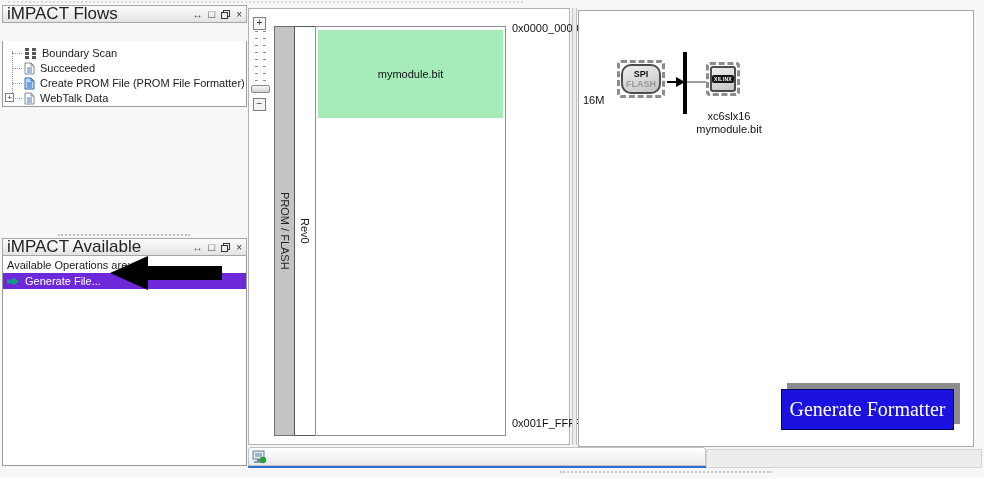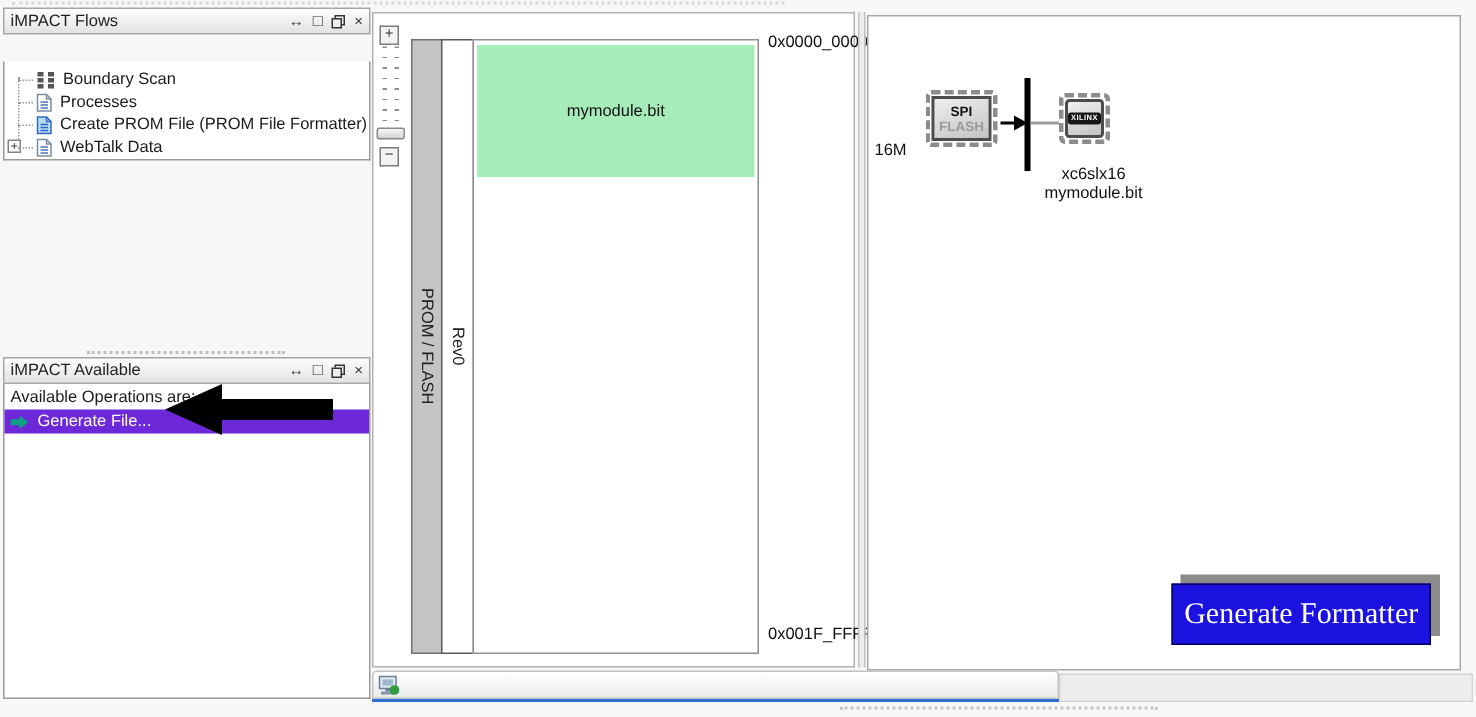--- a/index.html
+++ b/index.html
@@ -12,21 +12,21 @@
   .abs{position:absolute;}
 
   
   .panel{position:absolute;}
   .titlebar{
     height:18px;box-sizing:border-box;
     background:linear-gradient(#fcfcfc,#e3e3e3);
     border:1px solid #a6a6a6;
     display:flex;align-items:center;padding:0 4px;
   }
-  .titlebar .title{font-size:11px;color:#222;}
+  .titlebar .title{font-size:17px;color:#222;}
   .controls{margin-left:auto;display:flex;gap:6px;align-items:center;color:#333;}
   .ctl{font-size:10px;line-height:9px;cursor:default;}
   .ctl.max{font-size:11px;}
   .dock{position:relative;width:9px;height:9px;display:inline-block;}
   .dock-a{position:absolute;right:0;top:0;width:5px;height:5px;border:1px solid #333;}
   .dock-b{position:absolute;left:0;bottom:0;width:5px;height:5px;border:1px solid #333;background:#eee;}
   .panel-body{
     position:absolute;left:0;right:0;top:18px;bottom:0;
     background:#fff;border:1px solid #9a9a9a;border-top:none;box-sizing:border-box;
   }
@@ -92,21 +92,21 @@
   }
   .addr{position:absolute;left:263px;font-size:11px;color:#111;white-space:nowrap;}
 
   
   #mid-splitter{left:572px;top:8px;width:5px;height:437px;background:#ececec;border-left:1px solid #c2c2c2;border-right:1px solid #c2c2c2;box-sizing:border-box;}
 
   
   #device-panel{left:578px;top:10px;width:396px;height:437px;background:#fff;border:1px solid #a8a8a8;box-sizing:border-box;}
   .chip-outer{position:absolute;border:3px dashed #8c8c8c;border-radius:4px;padding:1px;background:#fff;}
   .chip-body{
-    box-sizing:border-box;border:2px solid #4c4c4c;border-radius:0;
+    box-sizing:border-box;border:2px solid #4c4c4c;border-radius:10px;
     background:linear-gradient(160deg,#efefef,#c3c3c3);
     display:flex;flex-direction:column;align-items:center;justify-content:center;
   }
   #spi-chip{left:38px;top:49px;}
   #spi-chip .chip-body{width:40px;height:30px;font-size:9px;font-weight:bold;line-height:1.15;}
   #spi-line1{color:#111;}
   #spi-line2{color:#9a9a9a;}
   #fpga-chip{left:127px;top:51px;}
   #fpga-chip .chip-body{width:26px;height:26px;border-radius:3px;}
   .xlogo{
@@ -185,21 +185,21 @@
       <span class="tree-stub"></span>
       <span class="tree-icon">
           <svg width="11" height="13">
             <path d="M1 1 h6 l3 3 v8 h-9 z" fill="#ffffff" stroke="#7a8aa0"></path>
             <path d="M7 1 v3 h3" fill="none" stroke="#7a8aa0"></path>
             <line x1="3" y1="6" x2="8" y2="6" stroke="#4a77b4"></line>
             <line x1="3" y1="8" x2="8" y2="8" stroke="#4a77b4"></line>
             <line x1="3" y1="10" x2="8" y2="10" stroke="#4a77b4"></line>
           </svg>
         </span>
-      <span>Processes</span>
+      <span>Succeeded</span>
     </div>
 
     <div class="tree-row">
       <span class="tree-stub"></span>
       <span class="tree-icon">
           <svg width="11" height="13">
             <path d="M1 1 h6 l3 3 v8 h-9 z" fill="#b9d9f9" stroke="#2d6bc0"></path>
             <path d="M7 1 v3 h3" fill="none" stroke="#2d6bc0"></path>
             <line x1="3" y1="6" x2="8" y2="6" stroke="#2d6bc0"></line>
             <line x1="3" y1="8" x2="8" y2="8" stroke="#2d6bc0"></line>

